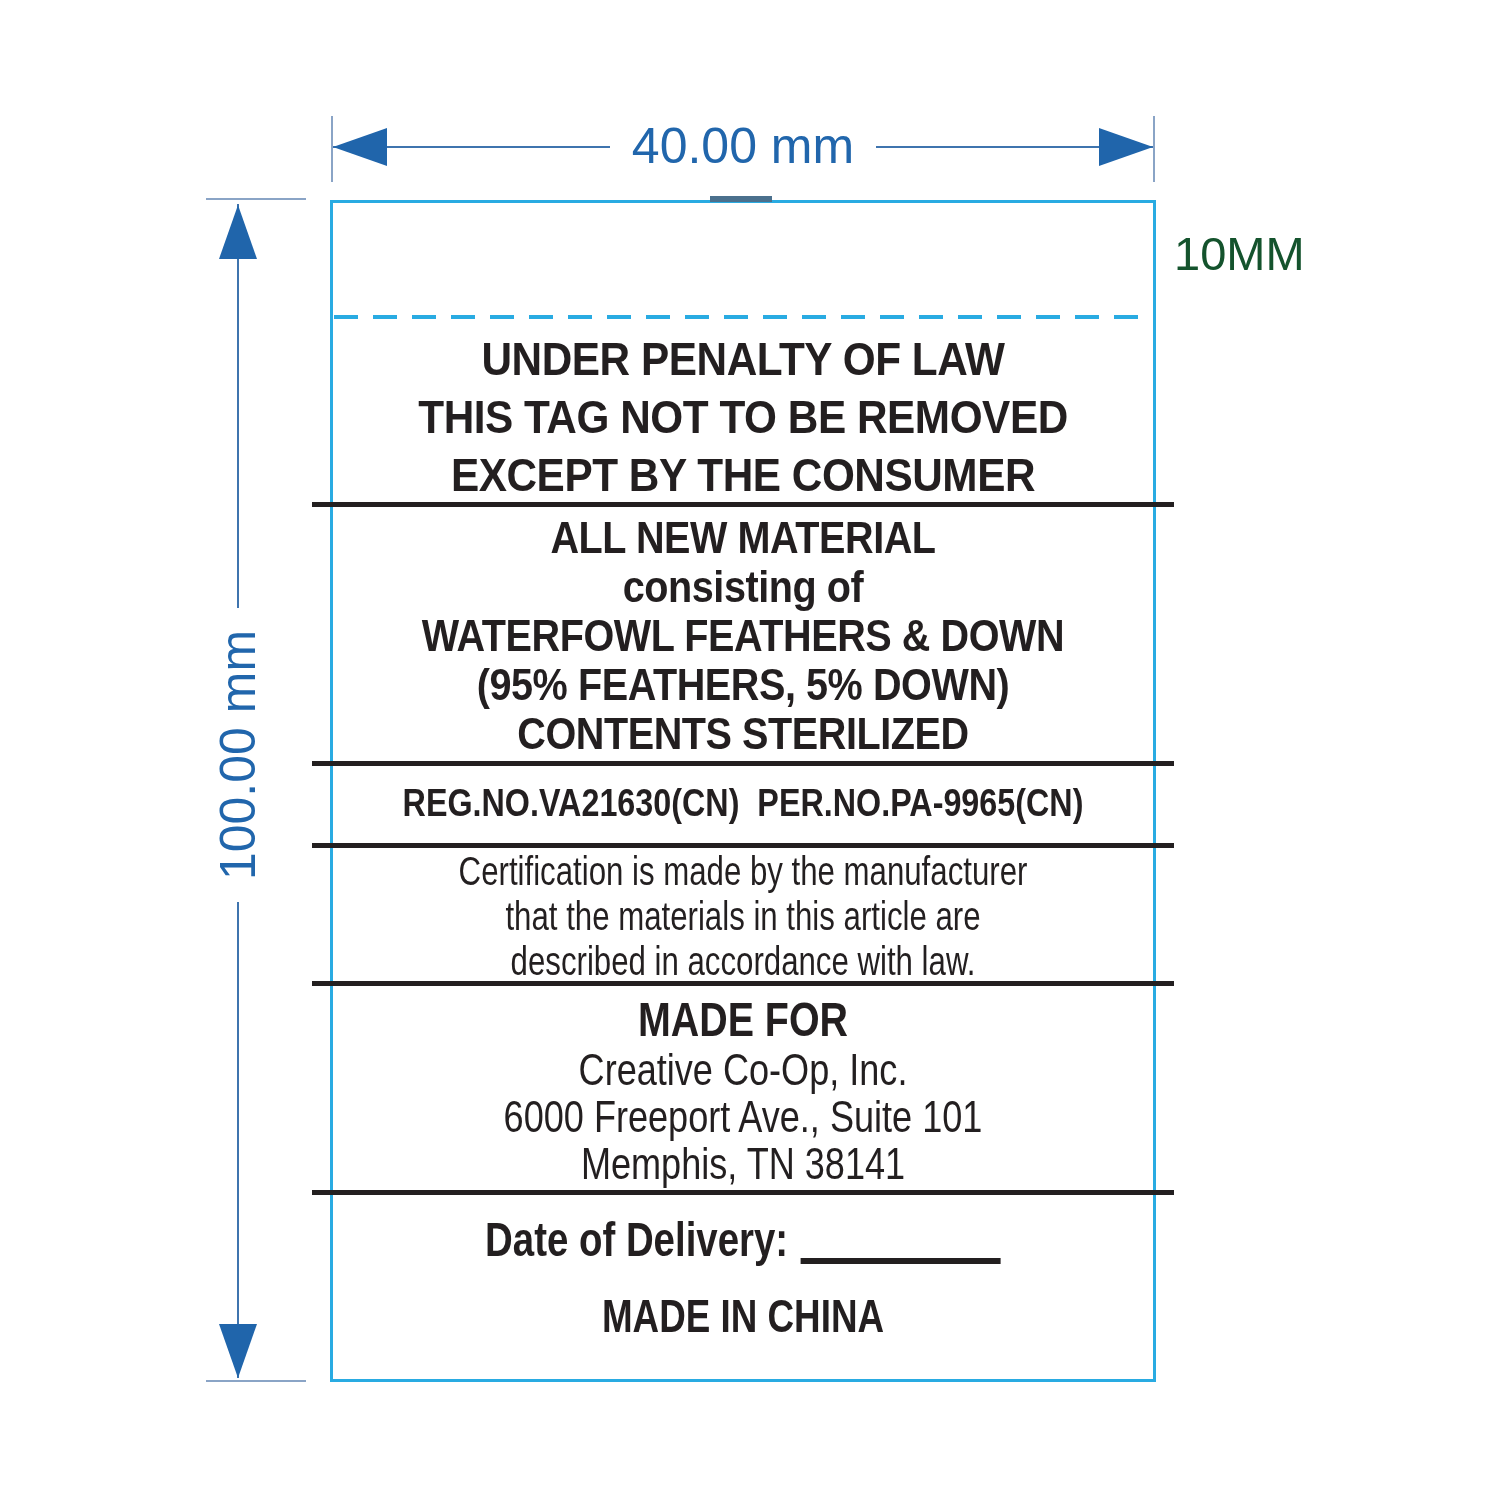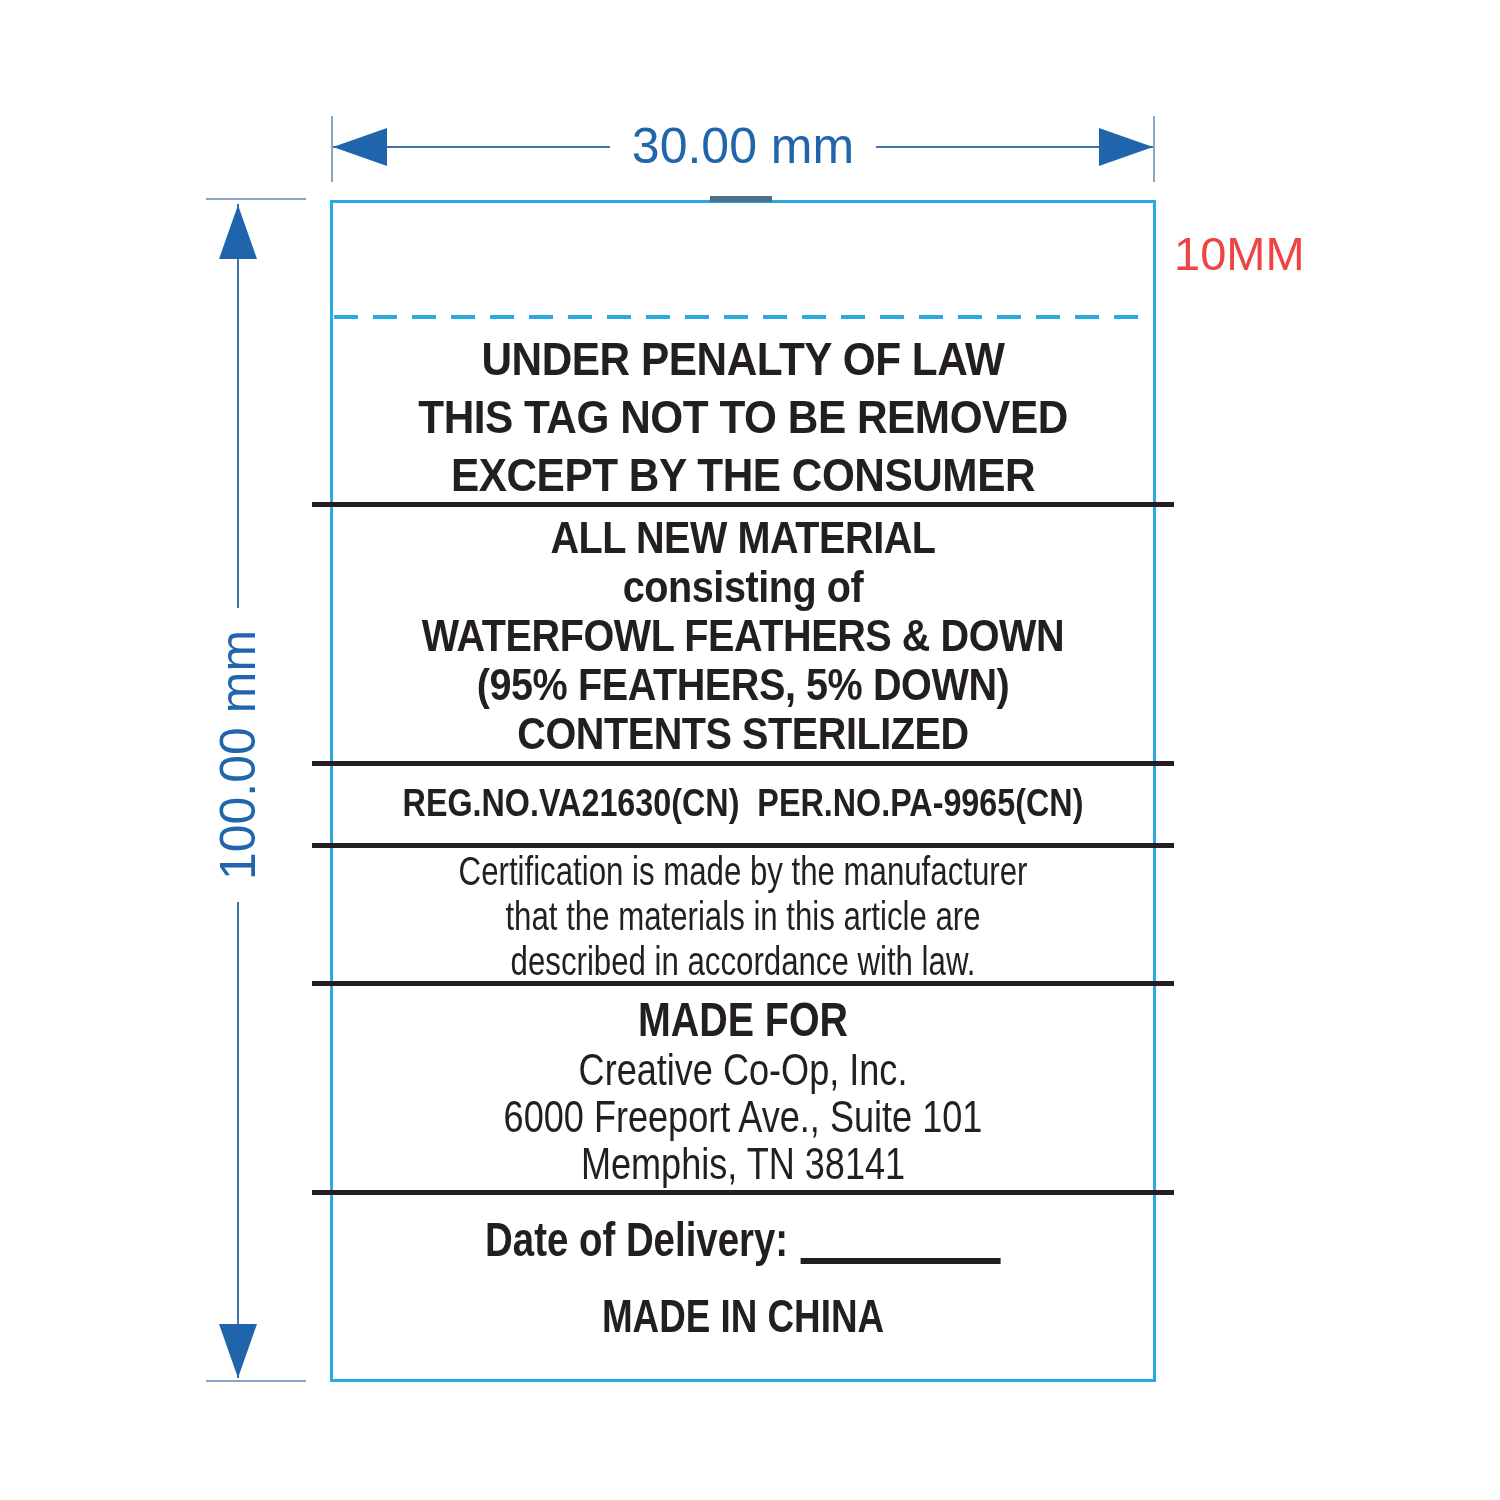--- a/index.html
+++ b/index.html
@@ -17,21 +17,21 @@
   .arrow-right{border-top:19px solid transparent;border-bottom:19px solid transparent;border-left:54px solid #2065ab;}
   .arrow-up   {border-left:19px solid transparent;border-right:19px solid transparent;border-bottom:54px solid #2065ab;}
   .arrow-down {border-left:19px solid transparent;border-right:19px solid transparent;border-top:54px solid #2065ab;}
   .dim-label{
     position:absolute;color:#2166ac;font-size:50px;font-weight:400;
     display:flex;align-items:center;justify-content:center;white-space:nowrap;
   }
   .dim-label span{background:#ffffff;padding:0 22px;}
   .dim-label-rot{transform:translate(-50%,-50%) rotate(-90deg);transform-origin:center;}
   .margin-note{
-    position:absolute;color:#ef4444;font-size:47px;font-weight:400;white-space:nowrap;
+    position:absolute;color:#14532d;font-size:47px;font-weight:400;white-space:nowrap;
   }
   
   .label-box{position:absolute;left:330px;top:200px;width:826px;height:1182px;
     border:3px solid #29abe2;box-sizing:border-box;background:#ffffff;}
   .fold-tick{position:absolute;left:710px;top:196px;width:62px;height:6px;background:#4b708d;}
   .fold-dashed{position:absolute;left:334px;top:315px;width:818px;height:4px;
     background:repeating-linear-gradient(to right,#29abe2 0 24px,transparent 24px 39px);}
   .divider{position:absolute;left:312px;width:862px;height:5px;background:#231f20;}
   .sec{position:absolute;left:333px;width:820px;text-align:center;transform-origin:50% 50%;}
   .s1{top:330px;font-size:46px;line-height:58px;font-weight:700;transform:scaleX(0.92);letter-spacing:-0.5px;}
@@ -51,21 +51,21 @@
 <body>
 
 <div class="canvas">
 
   <div class="ext-v" style="left:331px;top:116px;height:66px;"></div>
   <div class="ext-v" style="left:1153px;top:116px;height:66px;"></div>
   <div class="dim-line-h" style="left:333px;top:146px;width:820px;"></div>
   <div class="arrow arrow-left" style="left:333px;top:128px;"></div>
   <div class="arrow arrow-right" style="left:1099px;top:128px;"></div>
   <div class="dim-label" style="left:330px;top:112px;width:826px;height:68px;">
-    <span>30.00 mm</span>
+    <span>40.00 mm</span>
   </div>
 
   <div class="ext-h" style="left:206px;top:198px;width:100px;"></div>
   <div class="ext-h" style="left:206px;top:1380px;width:100px;"></div>
   <div class="dim-line-v" style="left:237px;top:204px;height:1174px;"></div>
   <div class="arrow arrow-up" style="left:219px;top:205px;"></div>
   <div class="arrow arrow-down" style="left:219px;top:1324px;"></div>
   <div class="dim-label dim-label-rot" style="left:238px;top:755px;width:400px;height:64px;">
     <span>100.00 mm</span>
   </div>

